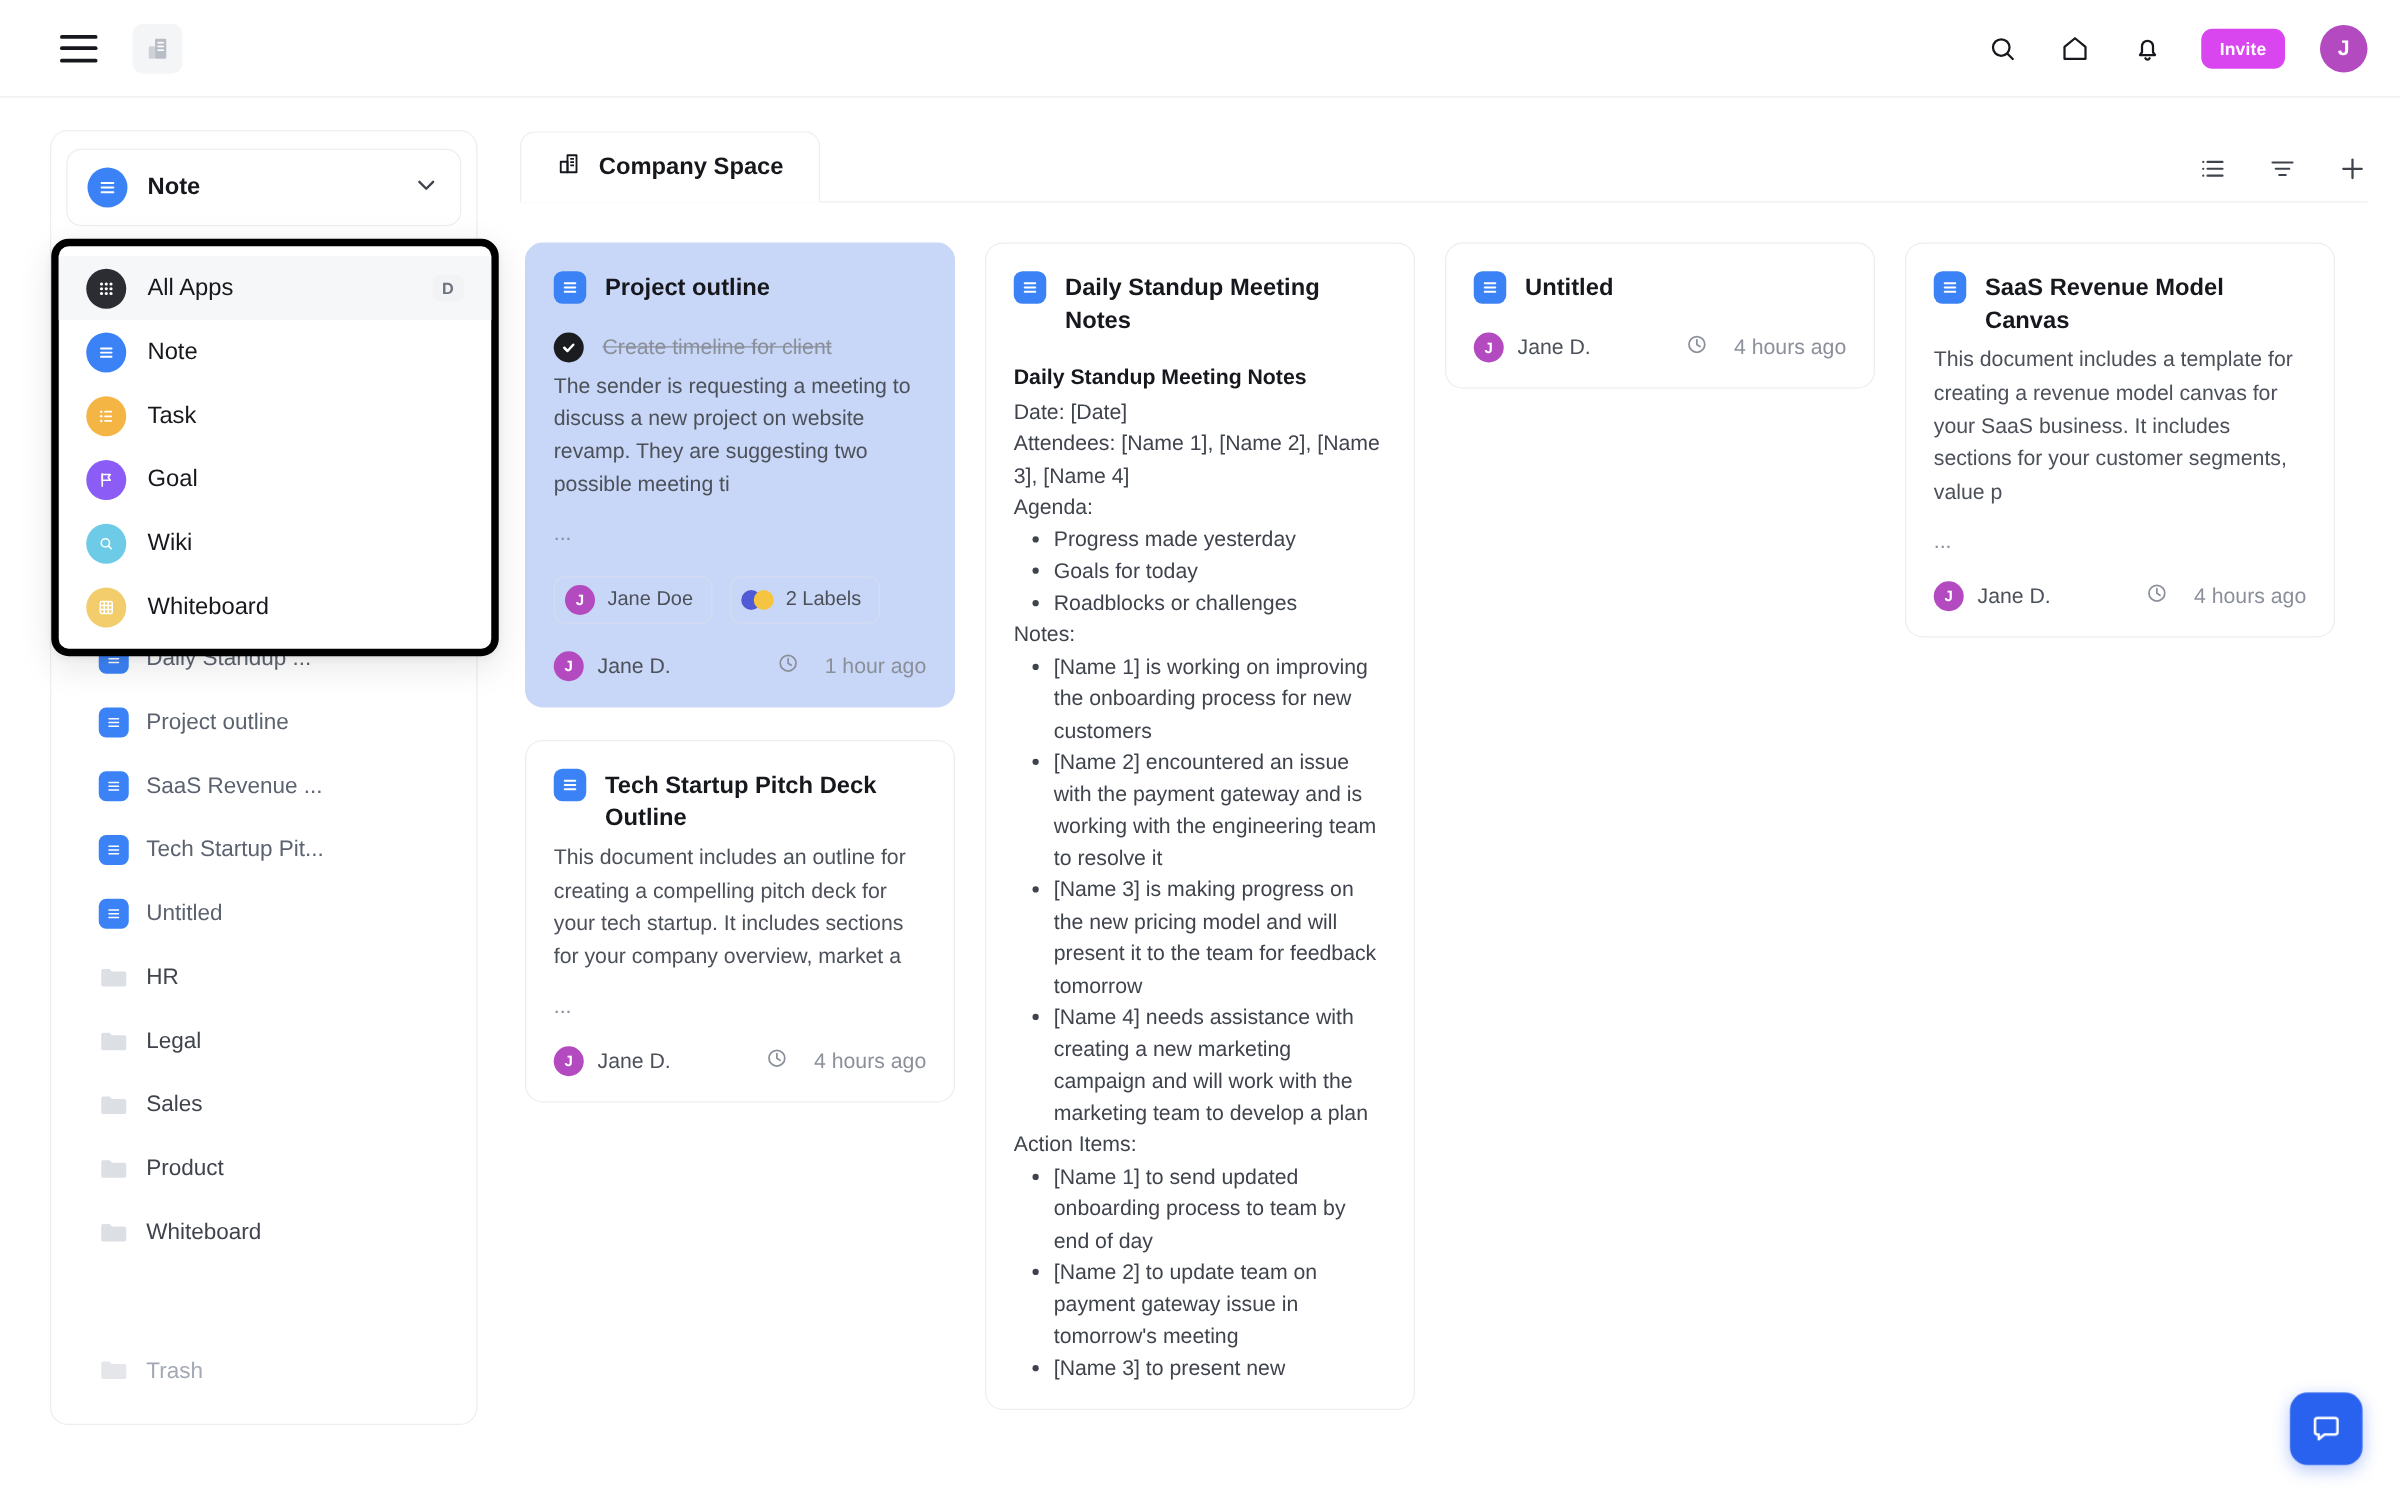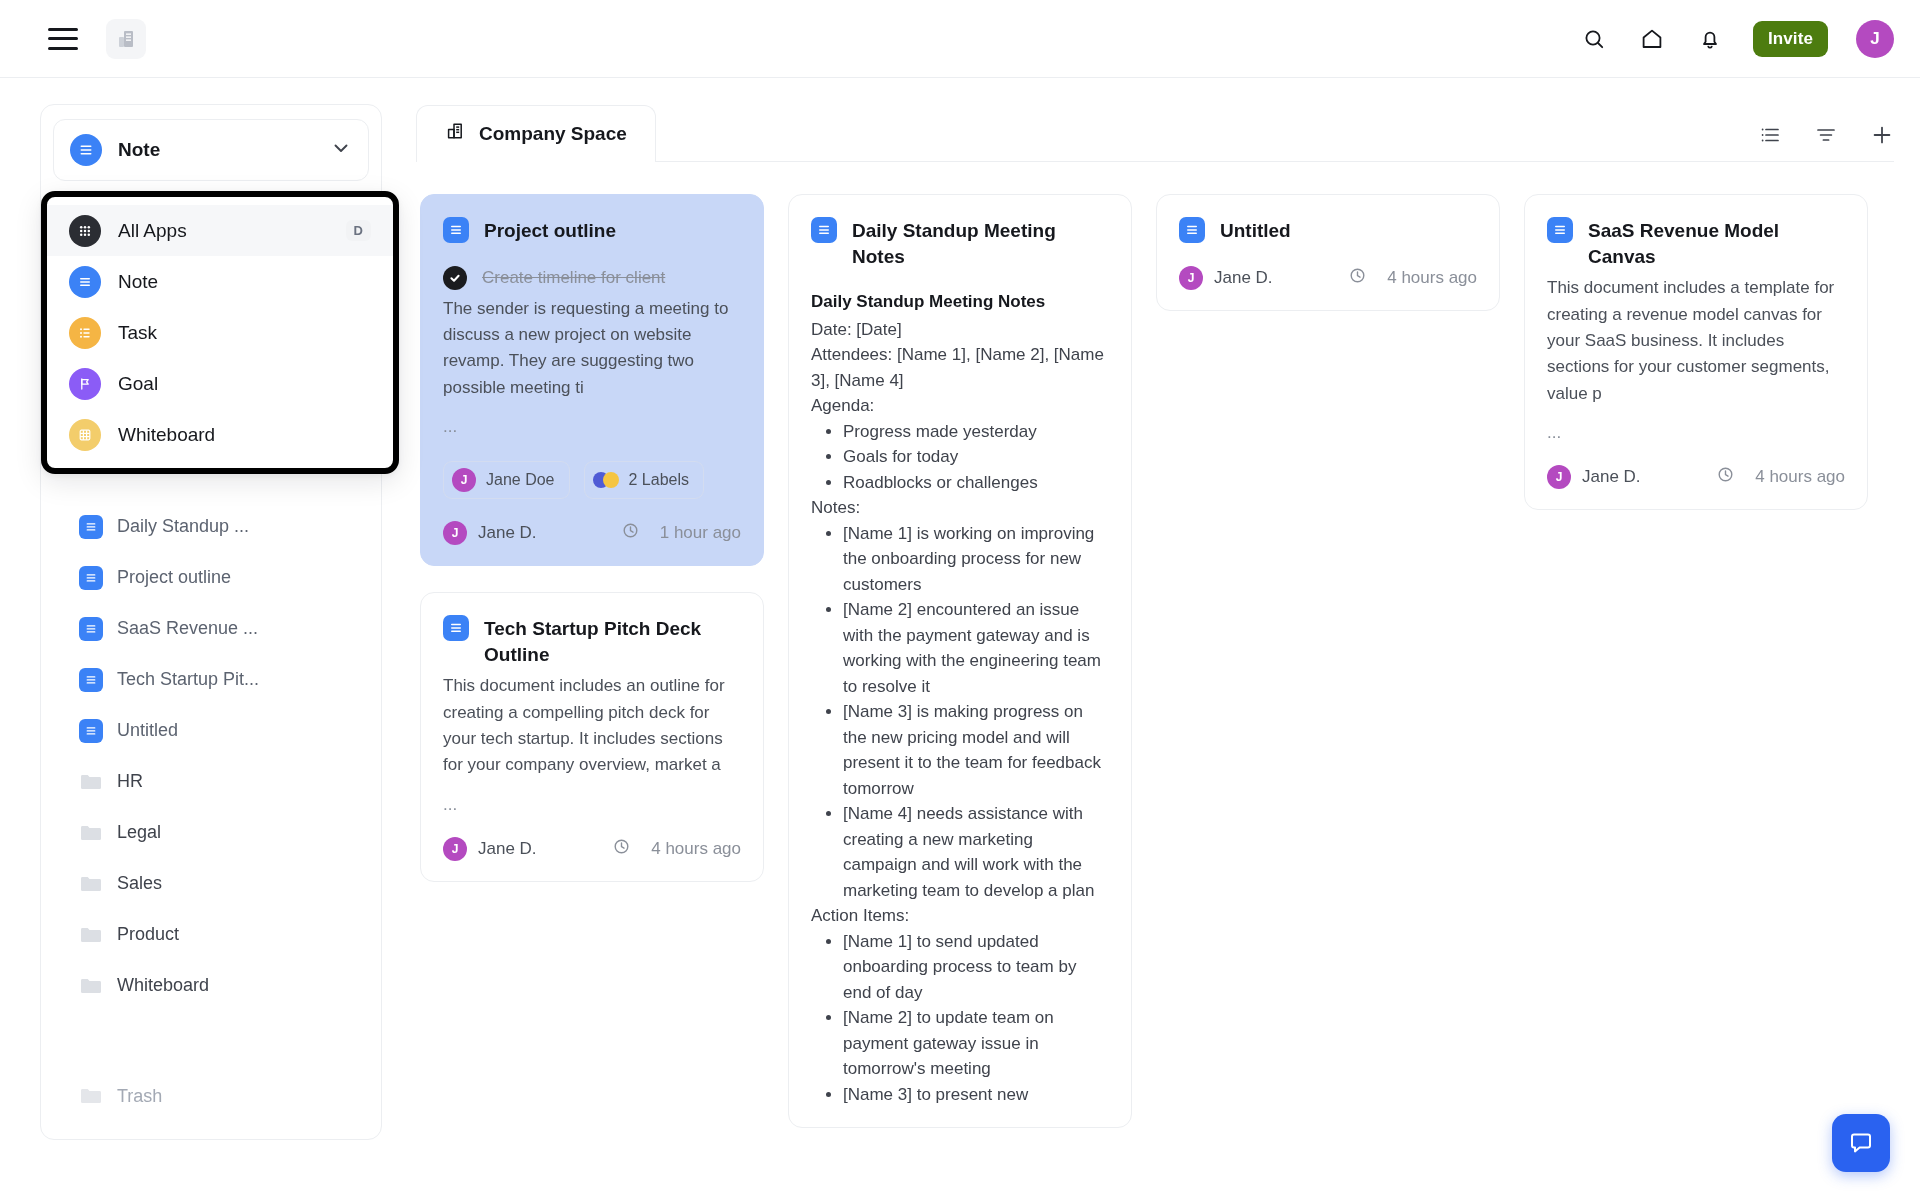--- a/index.html
+++ b/index.html
@@ -36,24 +36,24 @@
   .topbar-right {
     margin-left: auto;
     display: flex; align-items: center; gap: 28px;
   }
   .icon-btn {
     width: 30px; height: 30px;
     display: flex; align-items: center; justify-content: center;
     cursor: pointer;
   }
   .invite-btn {
-    background: #4d7c0f; color: #fff;
+    background: #d946ef; color: #fff;
     border-radius: 9px;
     padding: 8px 15px;
-    font-size: 17px; font-weight: 600;
+    font-size: 14px; font-weight: 600;
     cursor: pointer;
     letter-spacing: .1px;
   }
   .avatar-top {
     width: 38px; height: 38px; border-radius: 50%;
     background: #b44ac0; color: #fff;
     display: flex; align-items: center; justify-content: center;
     font-size: 17px; font-weight: 600;
     cursor: pointer;
   }
@@ -492,20 +492,29 @@
         <div class="dd-item">
           <span class="app-circle" style="background:#8b5cf6">
             <svg width="18" height="18" viewBox="0 0 18 18" fill="none" stroke="#fff" stroke-width="1.3" stroke-linecap="round" stroke-linejoin="round">
               <path d="M5.8 4v10"></path>
                 <path d="M5.8 4.6h6.4l-1.6 2.3 1.6 2.3H5.8z"></path>
             </svg>
           </span>
           <span class="dd-label">Goal</span>
         </div>
 
+        <div class="dd-item">
+          <span class="app-circle" style="background:#6dcbe8">
+            <svg width="18" height="18" viewBox="0 0 18 18" fill="none" stroke="#fff" stroke-width="1.3" stroke-linecap="round">
+              <circle cx="8.3" cy="8.3" r="3.3"></circle>
+                <line x1="10.8" y1="10.8" x2="13" y2="13"></line>
+            </svg>
+          </span>
+          <span class="dd-label">Wiki</span>
+        </div>
 
         <div class="dd-item">
           <span class="app-circle" style="background:#f3cd6b">
             <svg width="18" height="18" viewBox="0 0 18 18" fill="none" stroke="#fff" stroke-width="1.2">
               <rect x="4.2" y="4.2" width="9.6" height="9.6" rx="1.2"></rect>
               <line x1="7.4" y1="4.2" x2="7.4" y2="13.8"></line>
                 <line x1="10.6" y1="4.2" x2="10.6" y2="13.8"></line>
               <line x1="4.2" y1="7.4" x2="13.8" y2="7.4"></line>
                 <line x1="4.2" y1="10.6" x2="13.8" y2="10.6"></line>
             </svg>

